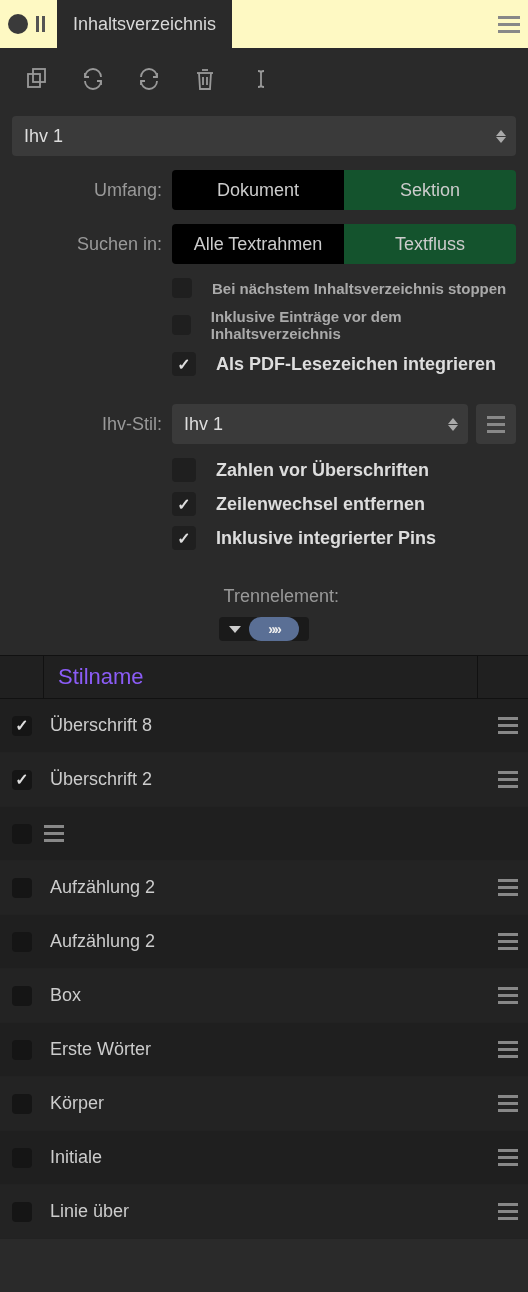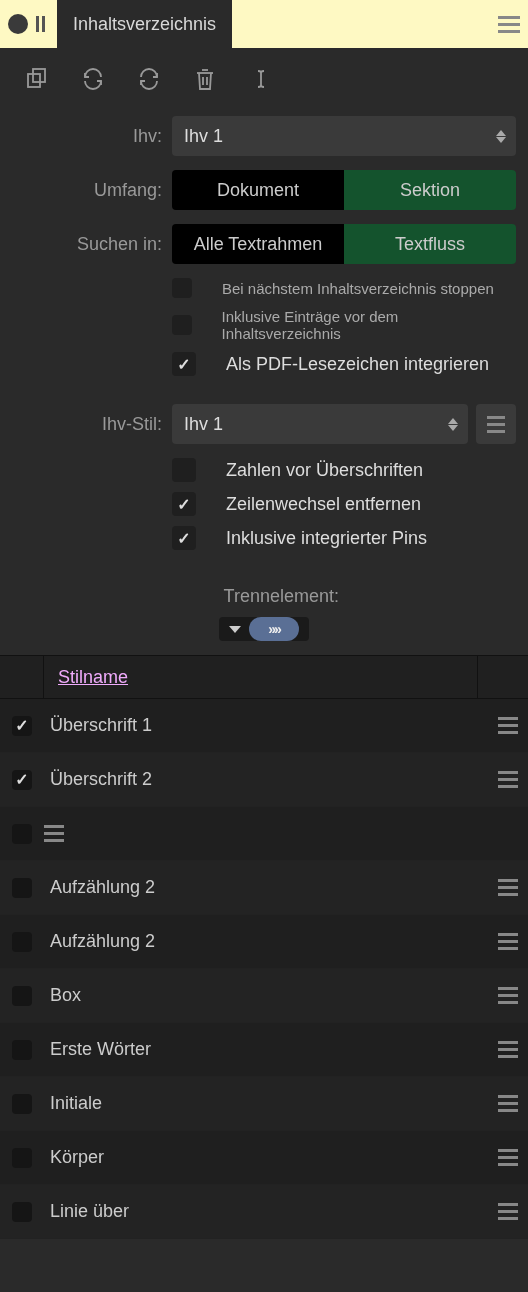--- a/index.html
+++ b/index.html
@@ -27,41 +27,41 @@
 
 .select { flex: 1; height: 40px; background: #3a3a3a; border-radius: 4px; display: flex; align-items: center; padding: 0 12px; font-size: 18px; color: #ddd; position: relative; cursor: pointer; }
 .select .spinner { position: absolute; right: 10px; display: flex; flex-direction: column; gap: 1px; }
 .select .spinner::before { content: ""; border-left: 5px solid transparent; border-right: 5px solid transparent; border-bottom: 6px solid #aaa; }
 .select .spinner::after { content: ""; border-left: 5px solid transparent; border-right: 5px solid transparent; border-top: 6px solid #aaa; }
 
 .toggle-group { display: flex; flex: 1; height: 40px; border-radius: 4px; overflow: hidden; }
 .toggle-btn { flex: 1; display: flex; align-items: center; justify-content: center; font-size: 18px; color: #ccc; background: #14532d; cursor: pointer; }
 .toggle-btn.active { background: #000000; }
 
-.check-row { display: flex; align-items: center; gap: 30px; margin-bottom: 10px; padding-left: 160px; }
+.check-row { display: flex; align-items: center; gap: 20px; margin-bottom: 10px; padding-left: 160px; font-weight: bold; }
 .check-row.small { font-size: 15px; color: #aaa; }
 .check-row.small .chk { width: 20px; height: 20px; }
 .chk { width: 24px; height: 24px; background: #1f1f1f; border-radius: 4px; display: flex; align-items: center; justify-content: center; cursor: pointer; }
 .chk.checked::after { content: "✓"; color: #ddd; font-size: 16px; font-weight: bold; }
 .chk-label { font-size: 18px; color: #ddd; }
 
 .menu-square { width: 40px; height: 40px; background: #3a3a3a; border-radius: 4px; display: flex; align-items: center; justify-content: center; cursor: pointer; }
 .menu-square .hamburger span { width: 18px; }
 
 
 .sep-row { display: flex; align-items: center; gap: 10px; padding: 6px 12px 14px 12px; flex-direction: column; }
 .sep-label { width: 150px; text-align: right; font-size: 18px; color: #999; }
 .sep-field { flex: 1; height: 40px; background: #1a1a1a; border-radius: 4px; display: flex; align-items: center; padding: 0 10px; gap: 8px; cursor: pointer; }
 .chev-down { width: 0; height: 0; border-left: 6px solid transparent; border-right: 6px solid transparent; border-top: 7px solid #ccc; }
 .pill { width: 50px; height: 24px; background: #5a6f95; border-radius: 12px; display: flex; align-items: center; justify-content: center; color: #eee; font-size: 14px; font-weight: bold; letter-spacing: -2px; }
 
 
 .table-header { height: 44px; background: #202020; display: flex; align-items: center; border-top: 1px solid #111; border-bottom: 1px solid #111; }
 .th-check-col { width: 44px; border-right: 1px solid #111; height: 100%; }
-.th-name { flex: 1; padding-left: 14px; font-size: 18px; color: #f0abfc; border-right: 1px solid #111; height: 100%; display: flex; align-items: center; text-decoration: underline; }
+.th-name { flex: 1; padding-left: 14px; font-size: 22px; color: #8b5cf6; border-right: 1px solid #111; height: 100%; display: flex; align-items: center; }
 .th-menu-col { width: 50px; }
 
 .trow { height: 54px; display: flex; align-items: center; padding: 0 10px 0 0; border-bottom: 1px solid #222; cursor: pointer; }
 .trow:nth-child(odd) { background: #1f1f1f; }
 .trow:nth-child(even) { background: #232323; }
 .trow .tcheck { width: 44px; display: flex; justify-content: center; }
 .trow .tcheck .chk { width: 20px; height: 20px; background: #151515; }
 .trow .tname { flex: 1; font-size: 18px; color: #ccc; padding-left: 6px; }
 .trow .hamburger span { width: 20px; }
 
@@ -121,21 +121,20 @@
         <path d="M12 4 V20"></path>
         <path d="M9 4 C11 4 12 5 12 5 C12 5 13 4 15 4"></path>
         <path d="M9 20 C11 20 12 19 12 19 C12 19 13 20 15 20"></path>
       </svg>
   </div>
 </div>
 
 <div class="form">
 
   <div class="row">
-    <div class="label">Ihv:</div>
     <div class="control-area">
       <div class="select">
         <span>Ihv 1</span>
         <div class="spinner"></div>
       </div>
     </div>
   </div>
 
   <div class="row">
     <div class="label">Umfang:</div>
@@ -215,21 +214,21 @@
   <div class="th-check-col"></div>
   <div class="th-name">Stilname</div>
   <div class="th-menu-col"></div>
 </div>
 
 <div id="table-body">
     <div class="trow">
       <div class="tcheck">
         <div class="chk checked"></div>
       </div>
-      <div class="tname">Überschrift 1</div>
+      <div class="tname">Überschrift 8</div>
       <div class="hamburger">
         <span></span>
         <span></span>
         <span></span>
       </div>
     </div>
     <div class="trow">
       <div class="tcheck">
         <div class="chk checked"></div>
       </div>
@@ -291,42 +290,42 @@
       <div class="hamburger">
         <span></span>
         <span></span>
         <span></span>
       </div>
     </div>
     <div class="trow">
       <div class="tcheck">
         <div class="chk"></div>
       </div>
+      <div class="tname">Körper</div>
+      <div class="hamburger">
+        <span></span>
+        <span></span>
+        <span></span>
+      </div>
+    </div>
+    <div class="trow">
+      <div class="tcheck">
+        <div class="chk"></div>
+      </div>
       <div class="tname">Initiale</div>
       <div class="hamburger">
         <span></span>
         <span></span>
         <span></span>
       </div>
     </div>
     <div class="trow">
       <div class="tcheck">
         <div class="chk"></div>
       </div>
-      <div class="tname">Körper</div>
-      <div class="hamburger">
-        <span></span>
-        <span></span>
-        <span></span>
-      </div>
-    </div>
-    <div class="trow">
-      <div class="tcheck">
-        <div class="chk"></div>
-      </div>
       <div class="tname">Linie über</div>
       <div class="hamburger">
         <span></span>
         <span></span>
         <span></span>
       </div>
     </div>
   </div>
 
 </body></html>

